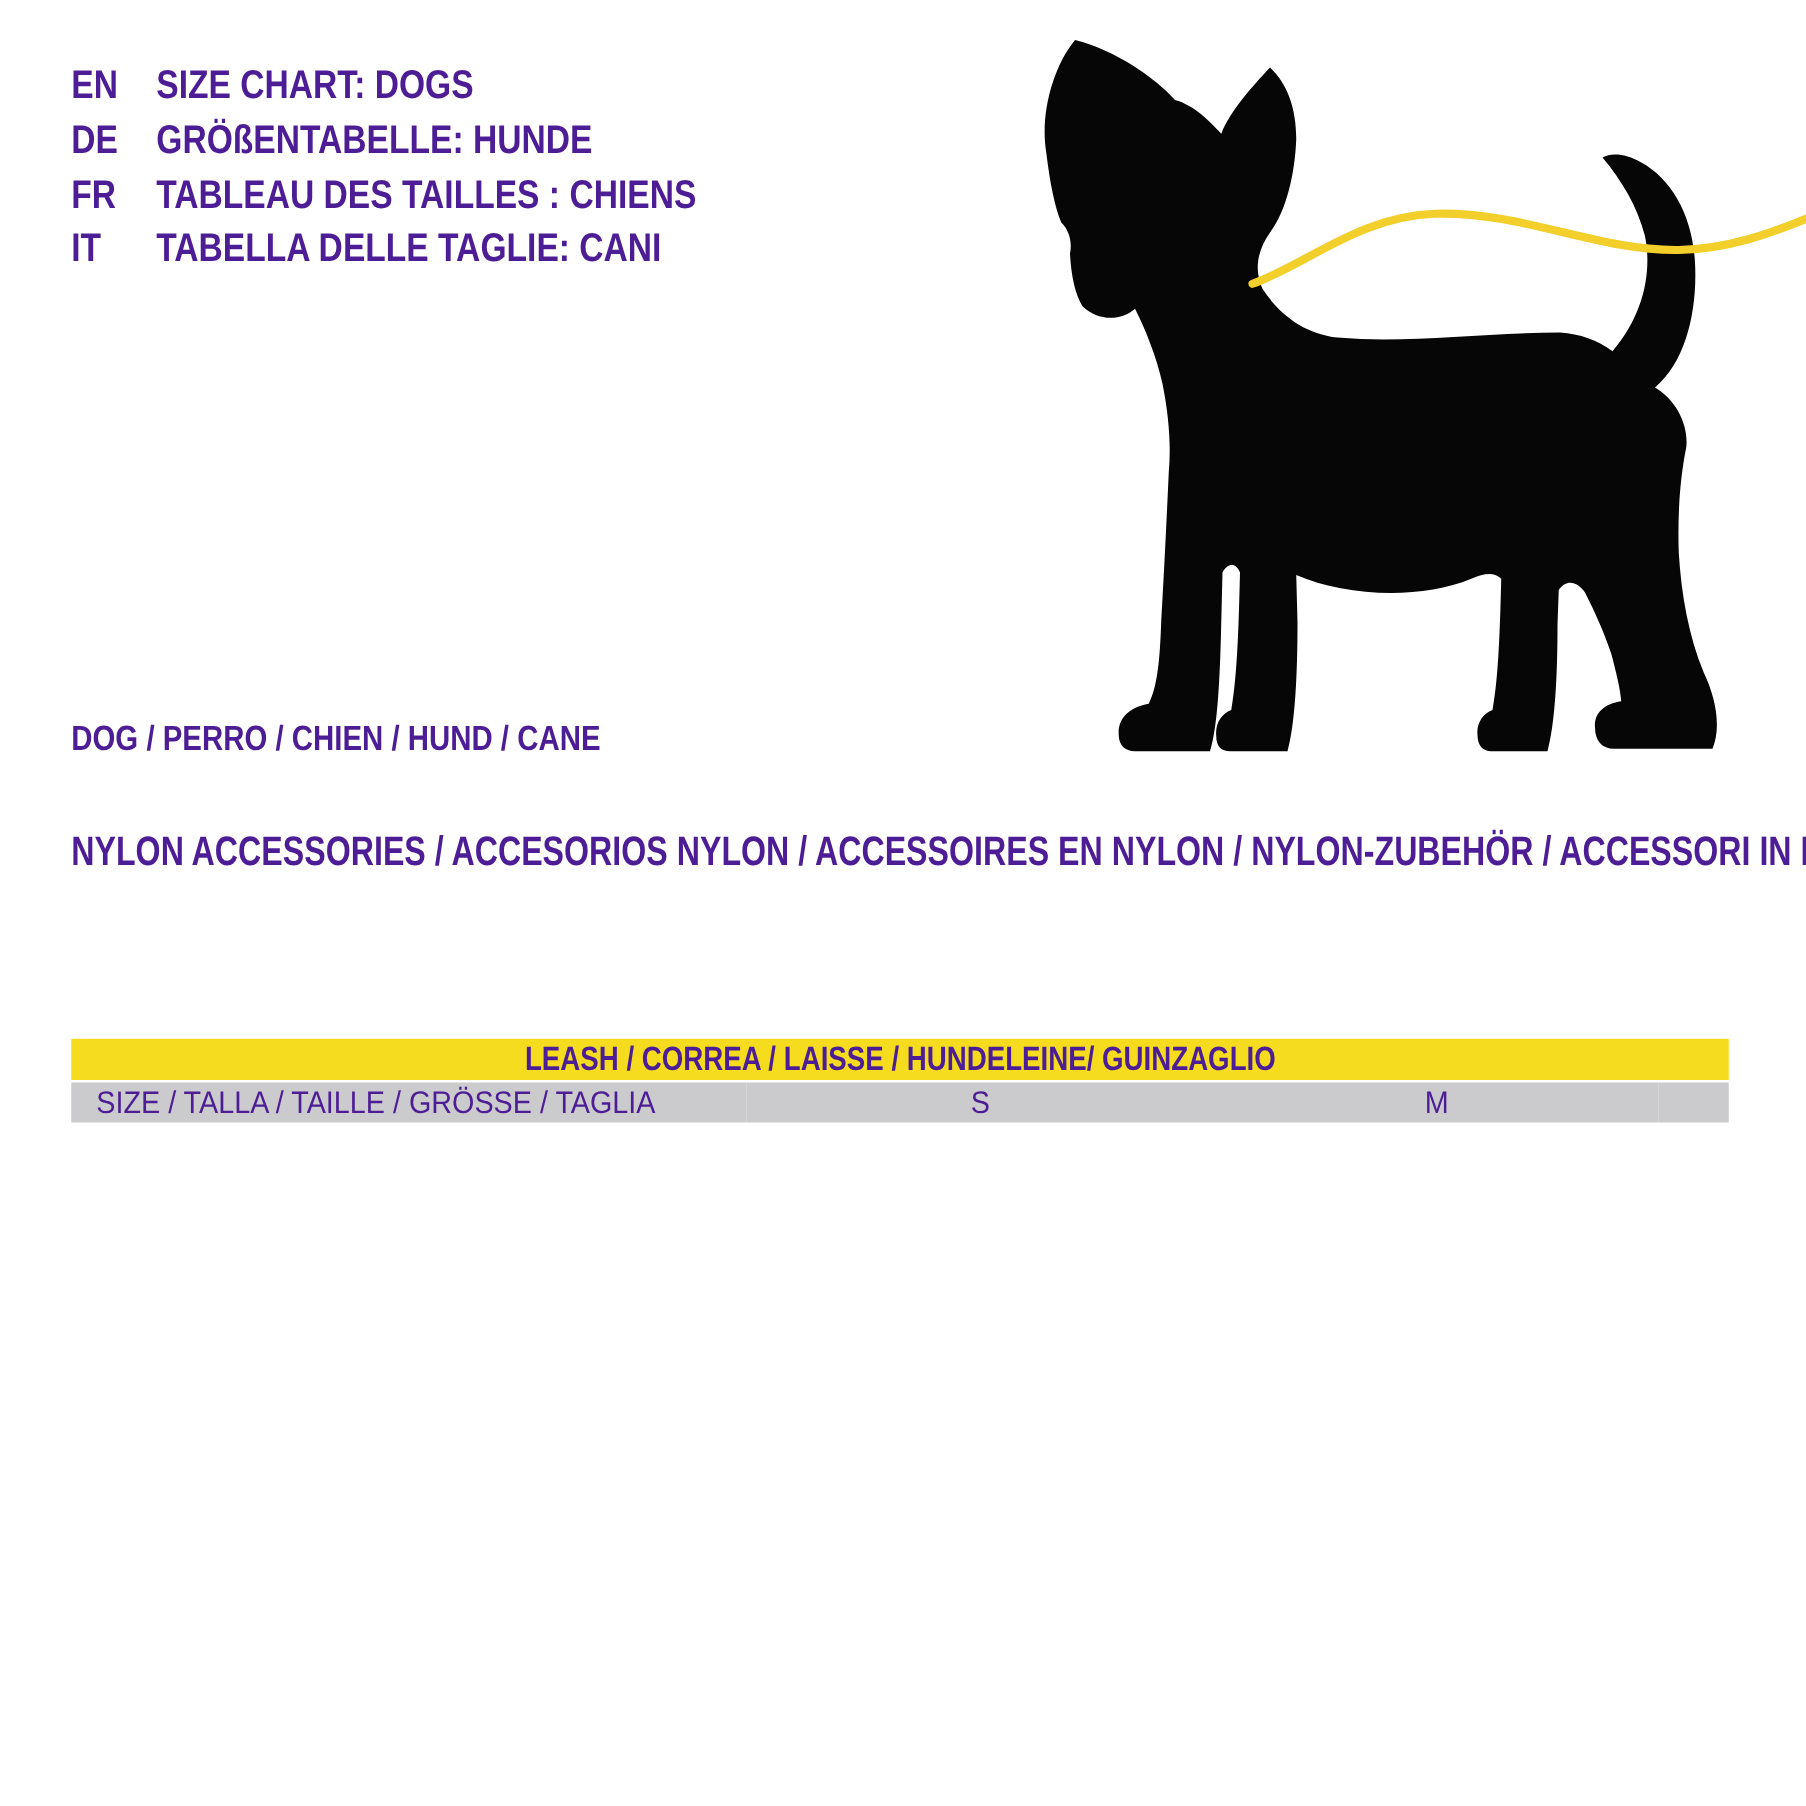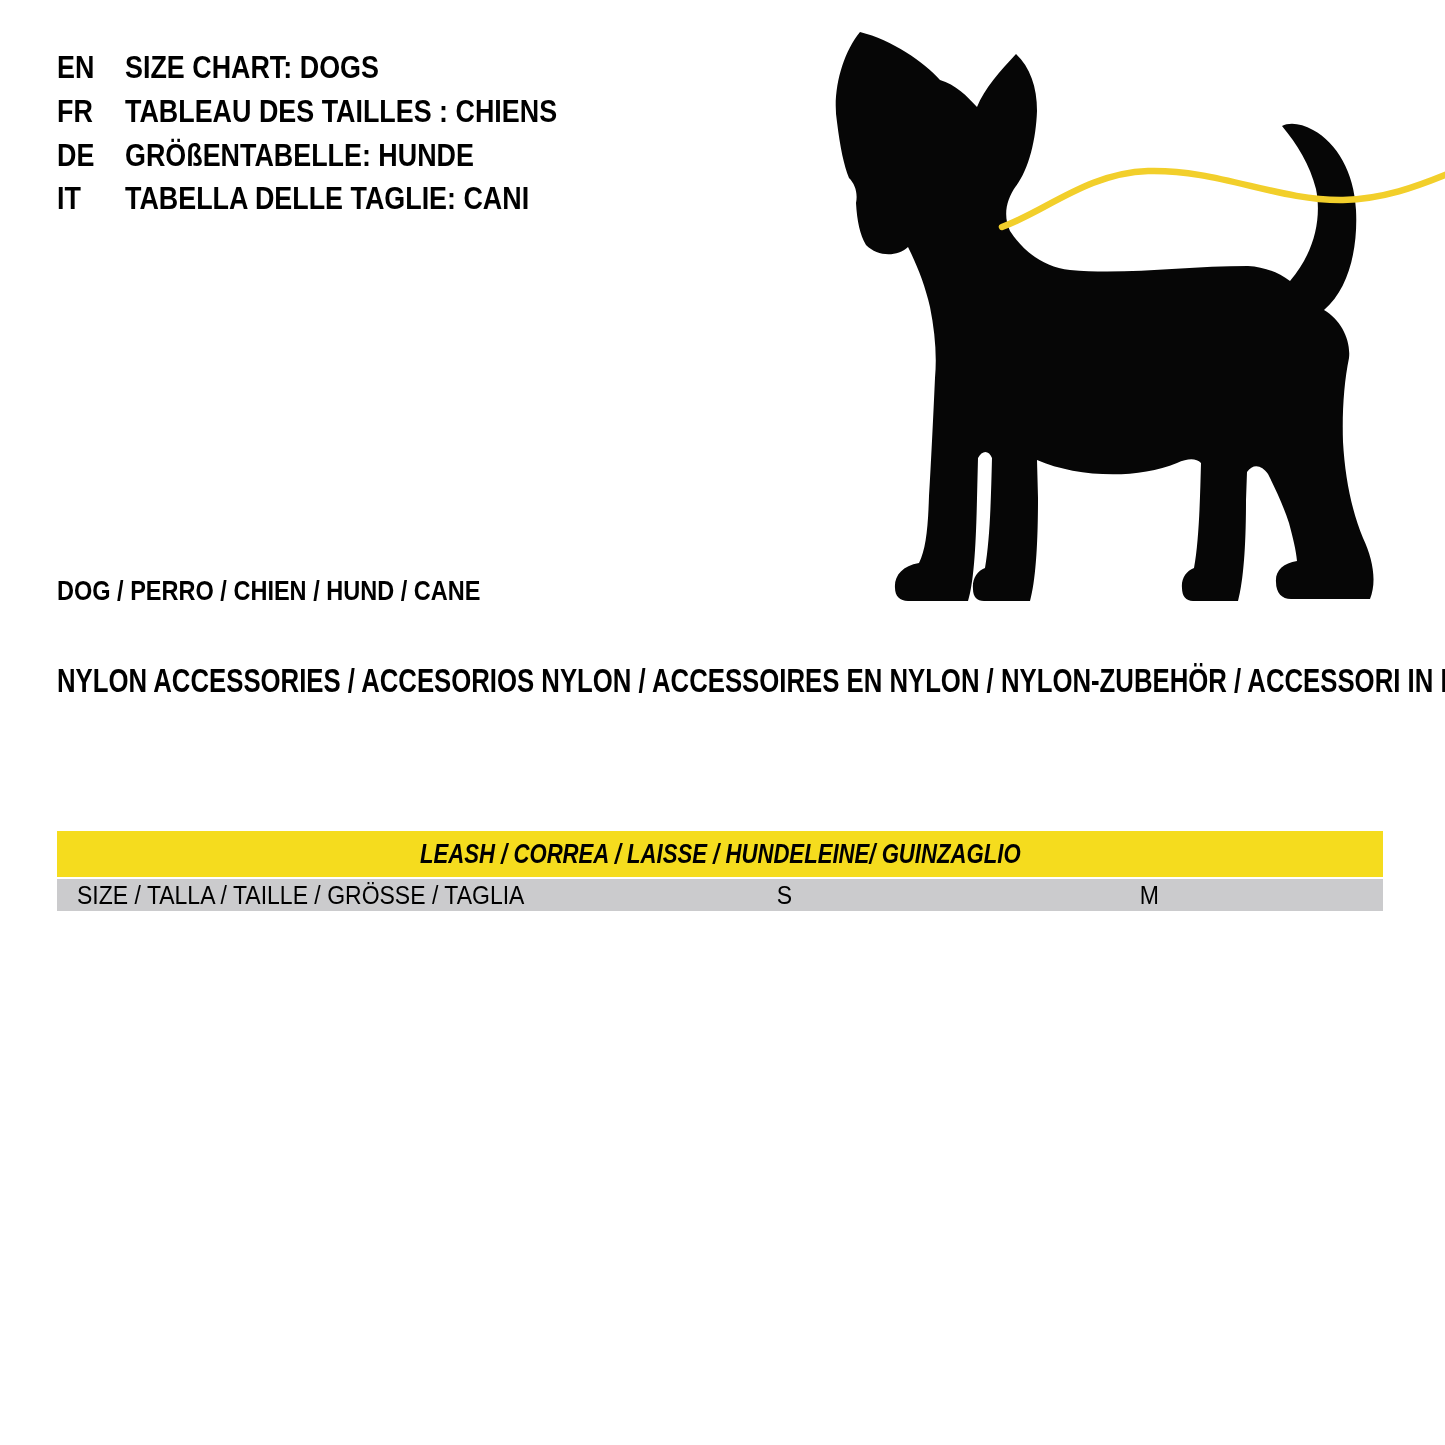--- a/index.html
+++ b/index.html
@@ -2,21 +2,21 @@
 <html><head>
 <meta charset="utf-8">
 <style>
   html,body{margin:0;padding:0;background:#ffffff;}
   .canvas{
     position:relative;
     width:1445px;height:1445px;
     background:#ffffff;
     overflow:hidden;
     font-family:"Liberation Sans","DejaVu Sans",sans-serif;
-    color:#000000;
+    color:#4c1d95;
   }
   
   .cond{display:inline-block;transform:scaleX(0.84);transform-origin:0 50%;white-space:nowrap;}
   .cond-c{display:inline-block;transform:scaleX(0.84);transform-origin:50% 50%;white-space:nowrap;}
 
   
   .lang-block{position:absolute;left:57px;top:46px;}
   .lang-row{display:flex;height:43.7px;align-items:center;font-size:32px;font-weight:700;}
   .lang-code{width:68px;flex:0 0 68px;}
 
@@ -29,45 +29,45 @@
   
   .section-heading{position:absolute;left:57px;top:664px;font-size:33px;font-weight:700;line-height:34px;}
   .section-heading .cond{transform:scaleX(0.78);}
 
   
   .size-table{
     position:absolute;left:57px;top:829px;width:1326px;
     border-collapse:separate;border-spacing:0 2px;table-layout:fixed;
   }
   .size-table td{padding:0;vertical-align:middle;font-size:25px;line-height:25px;}
-  .size-table .hdr-cell{height:46px;text-align:center;font-size:27px;font-weight:700;font-style:italic;}
+  .size-table .hdr-cell{height:33px;text-align:center;font-size:27px;font-weight:700;}
   .size-table .hdr-cell .cond-c{transform:scaleX(0.82);}
   .size-table .label-cell{padding-left:20px;}
   .size-table .label-cell .cond{transform:scaleX(0.92);}
   .size-table .val-cell{text-align:center;}
   .size-table .val-cell .cond-c{transform:scaleX(0.92);}
   .size-table tbody tr{height:32px;}
 </style>
 </head>
 <body>
 
 <div class="canvas">
 
   <div class="lang-block">
     <div class="lang-row">
       <span class="lang-code"><span class="cond">EN</span></span>
       <span class="cond">SIZE CHART: DOGS</span>
     </div>
     <div class="lang-row">
+      <span class="lang-code"><span class="cond">DE</span></span>
+      <span class="cond">GRÖßENTABELLE: HUNDE</span>
+    </div>
+    <div class="lang-row">
       <span class="lang-code"><span class="cond">FR</span></span>
       <span class="cond">TABLEAU DES TAILLES : CHIENS</span>
-    </div>
-    <div class="lang-row">
-      <span class="lang-code"><span class="cond">DE</span></span>
-      <span class="cond">GRÖßENTABELLE: HUNDE</span>
     </div>
     <div class="lang-row">
       <span class="lang-code"><span class="cond">IT</span></span>
       <span class="cond">TABELLA DELLE TAGLIE: CANI</span>
     </div>
   </div>
 
   <svg class="dog-illustration" viewBox="0 0 620 620" xmlns="http://www.w3.org/2000/svg">
     <path d="M 30 12
              C 12 34, 2 72, 7 102

